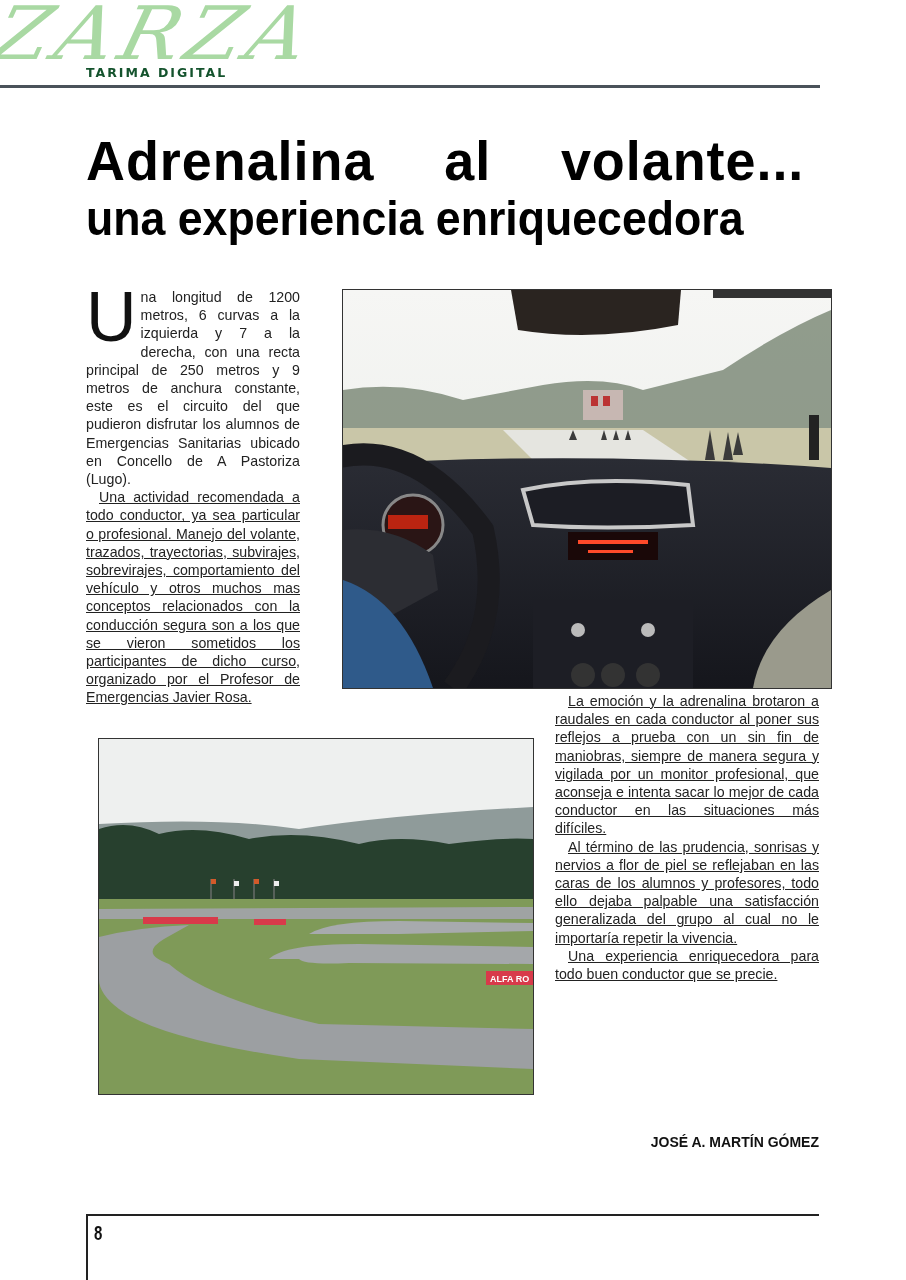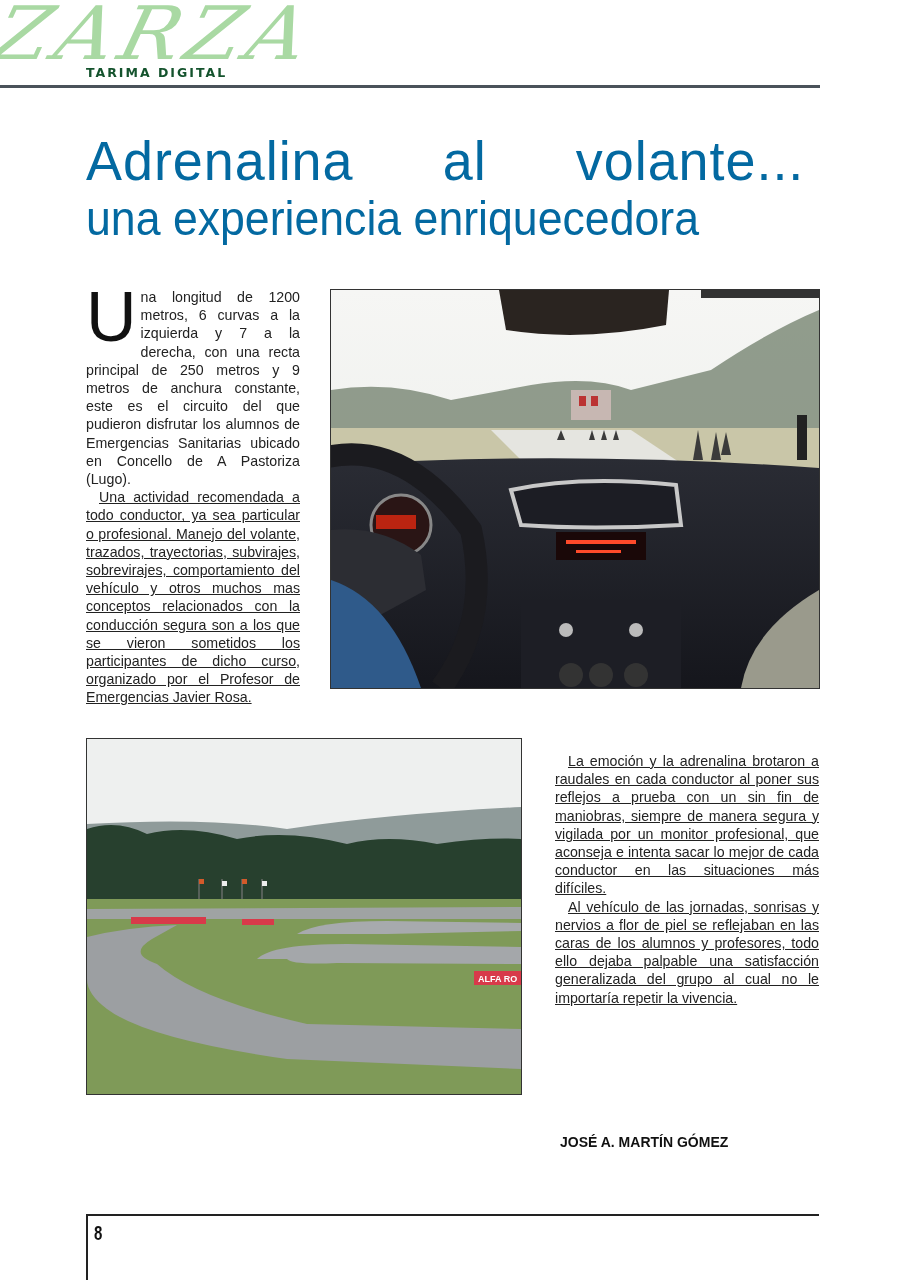--- a/index.html
+++ b/index.html
@@ -1,33 +1,33 @@
 <!DOCTYPE html>
 <html><head>
 <meta charset="utf-8">
 <style>
   html, body { margin: 0; padding: 0; background: #ffffff; }
   body { width: 906px; height: 1280px; position: relative; overflow: hidden; font-family: "Liberation Sans", sans-serif; color: #1a1a1a; }
   .logo { position: absolute; left: 0; top: -14px; width: 310px; height: 95px; }
   .logo-word { position: absolute; left: -4px; top: 0; font-family: "DejaVu Serif", serif; font-style: italic; font-size: 80px; letter-spacing: 6px; color: #a9d9a3; transform: skewX(-14deg) scaleY(0.92); line-height: 95px; }
   .logo-sub { position: absolute; left: 86px; top: 79px; font-size: 12.5px; font-weight: bold; letter-spacing: 2px; color: #14532d; font-family: "DejaVu Sans", sans-serif; }
   .header-rule { position: absolute; left: 0; top: 85px; width: 820px; height: 3px; background: #4a525a; }
-  .title { position: absolute; left: 86px; top: 132px; width: 733px; color: #0369a1; font-weight: normal; font-family: "Liberation Sans", sans-serif; }
+  .title { position: absolute; left: 86px; top: 132px; width: 733px; color: #000000; font-weight: bold; font-family: "Liberation Sans", sans-serif; }
   .title-1 { font-size: 55px; line-height: 58px; text-align: justify; text-align-last: justify; letter-spacing: 1px; transform: scaleX(0.98); transform-origin: left; }
   .title-2 { font-size: 48px; line-height: 58px; letter-spacing: 0px; transform: scaleX(0.93); transform-origin: left; white-space: nowrap; }
   .col { position: absolute; font-size: 14.2px; line-height: 18.2px; text-align: justify; color: #222; }
   .col p { margin: 0; }
   .col p.indent { text-indent: 13px; text-decoration: underline; }
   .col-left { left: 86px; top: 288px; width: 214px; }
-  .col-right { left: 555px; top: 752px; width: 264px; }
+  .col-right { left: 555px; top: 692px; width: 264px; }
   .dropcap { float: left; font-size: 70px; line-height: 54px; margin: 2px 4px 0 0; font-family: "Liberation Sans", sans-serif; color: #111; }
-  .photo { position: absolute; border: 1px solid #333; overflow: hidden; }
+  .photo { position: absolute; border: 1px solid #333; overflow: hidden; margin-left: 12px; }
   .photo-car { left: 330px; top: 289px; width: 488px; height: 398px; }
   .photo-track { left: 86px; top: 738px; width: 434px; height: 355px; }
-  .signature { position: absolute; left: 560px; top: 1133px; width: 259px; font-weight: bold; font-size: 14px; line-height: 19px; color: #111; }
+  .signature { position: absolute; left: 560px; top: 1133px; width: 259px; text-align: right; font-weight: bold; font-size: 14px; line-height: 19px; color: #111; }
   .footer-top { position: absolute; left: 86px; top: 1214px; width: 733px; height: 2px; background: #222; }
   .footer-left { position: absolute; left: 86px; top: 1214px; width: 2px; height: 66px; background: #222; }
   .page-number { position: absolute; left: 94px; top: 1222px; font-size: 20px; font-weight: bold; font-family: "Liberation Sans", sans-serif; transform: scaleX(0.75); transform-origin: left; color: #111; }
 </style>
 </head>
 <body>
 
 <div class="logo">
   <div class="logo-word">ZARZA</div>
   <div class="logo-sub">TARIMA DIGITAL</div>
@@ -121,21 +121,22 @@
         <rect x="112" y="140" width="5" height="5" fill="#d35a2a"></rect>
         <rect x="135" y="142" width="5" height="5" fill="#eee"></rect>
         <rect x="155" y="140" width="5" height="5" fill="#d35a2a"></rect>
         <rect x="175" y="142" width="5" height="5" fill="#eee"></rect>
       </g>
   </svg>
 </div>
 
 <div class="col col-right">
   <p class="indent">La emoción y la adrenalina brotaron a raudales en cada conductor al poner sus reflejos a prueba con un sin fin de maniobras, siempre de manera segura y vigilada por un monitor profesional, que aconseja e intenta sacar lo mejor de cada conductor en las situaciones más difíciles.</p>
-  <p class="indent">Al vehículo de las jornadas, sonrisas y nervios a flor de piel se reflejaban en las caras de los alumnos y profesores, todo ello dejaba palpable una satisfacción generalizada del grupo al cual no le importaría repetir la vivencia.</p>
+  <p class="indent">Al término de las prudencia, sonrisas y nervios a flor de piel se reflejaban en las caras de los alumnos y profesores, todo ello dejaba palpable una satisfacción generalizada del grupo al cual no le importaría repetir la vivencia.</p>
+  <p class="indent">Una experiencia enriquecedora para todo buen conductor que se precie.</p>
 </div>
 
 <div class="signature">
   <div>JOSÉ A. MARTÍN GÓMEZ</div>
 </div>
 
 <div class="footer-top"></div>
 <div class="footer-left"></div>
 <div class="page-number">8</div>
 

